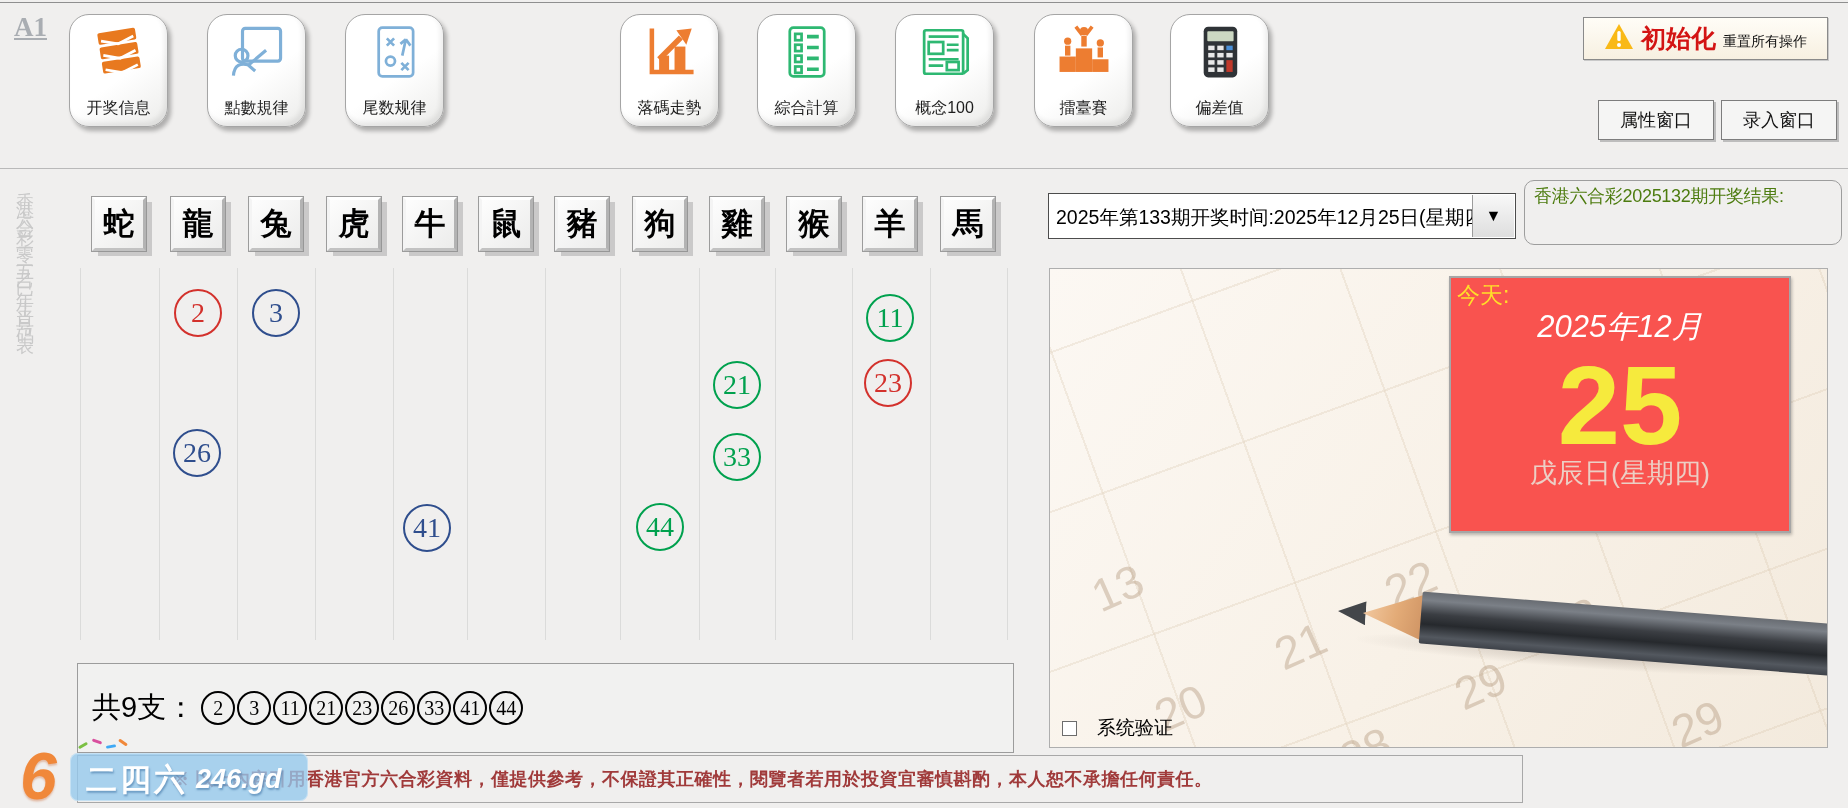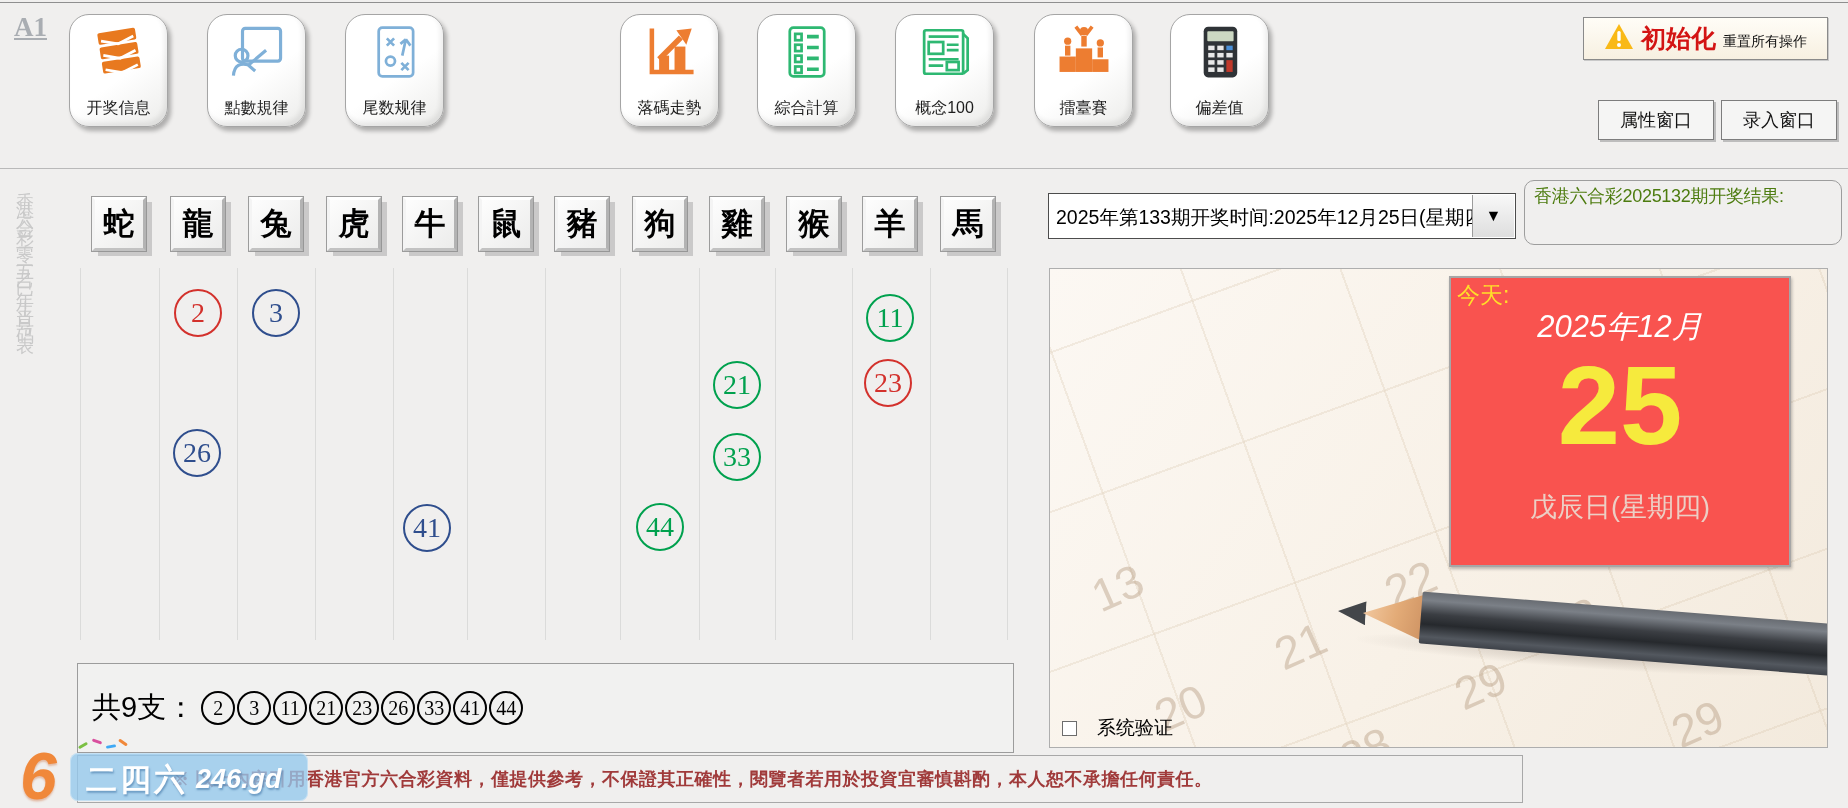--- a/index.html
+++ b/index.html
@@ -81,21 +81,21 @@
   .cal-panel{position:absolute;left:1049px;top:268px;width:779px;height:480px;box-sizing:border-box;
     border:1px solid #aeaeae;background:linear-gradient(125deg,#fcf8f3 0%,#f8f1e7 55%,#f3eadd 100%);
     overflow:hidden;}
   .cal-grid{position:absolute;left:-180px;top:-140px;width:1300px;height:980px;opacity:.55;
     background-image:
       repeating-linear-gradient(0deg, rgba(210,190,163,.45) 0 2px, transparent 2px 150px),
       repeating-linear-gradient(90deg, rgba(210,190,163,.45) 0 2px, transparent 2px 150px);
     transform:rotate(-20deg);}
   .cal-faint{position:absolute;font-size:46px;color:rgba(172,142,112,.38);transform:rotate(-24deg);}
 
-  .day-card{position:absolute;left:399px;top:7px;width:342px;height:291px;box-sizing:border-box;
+  .day-card{position:absolute;left:399px;top:7px;width:342px;height:257px;box-sizing:border-box;
     background:#f9534f;border:2px solid #a6a6a6;box-shadow:1px 2px 3px rgba(0,0,0,.25);}
   .today-label{position:absolute;left:6px;top:2px;font-size:23px;color:#ffdf29;}
   .card-month{position:absolute;top:28px;width:100%;text-align:center;font-size:31px;color:#ffffff;font-style:italic;}
   .card-day{position:absolute;top:72px;width:100%;text-align:center;font-size:112px;font-weight:bold;
     color:#f6ea3d;line-height:1;}
   .card-detail{position:absolute;bottom:40px;width:100%;text-align:center;font-size:27px;color:#eccfc5;}
 
   .pencil{position:absolute;left:288px;top:316px;width:560px;height:52px;
     transform:rotate(4.5deg);transform-origin:left center;}
   .pencil .tip{position:absolute;left:0;top:14px;width:28px;height:24px;background:#43464a;

